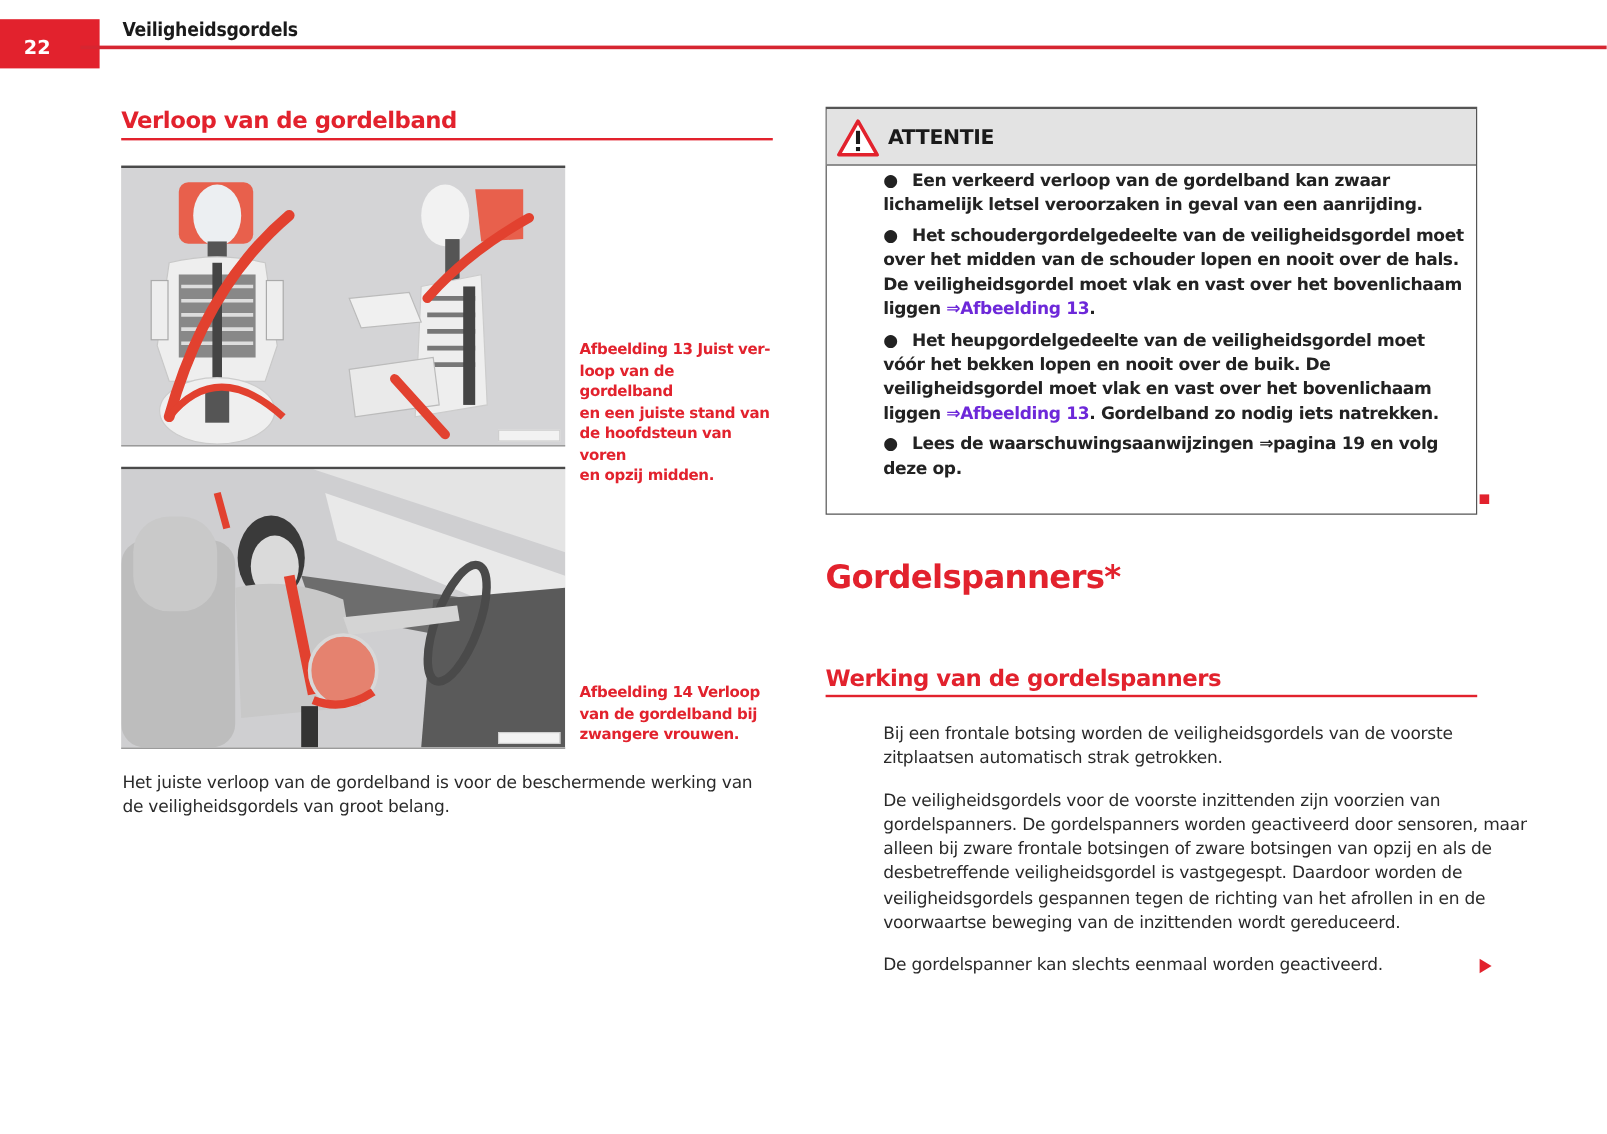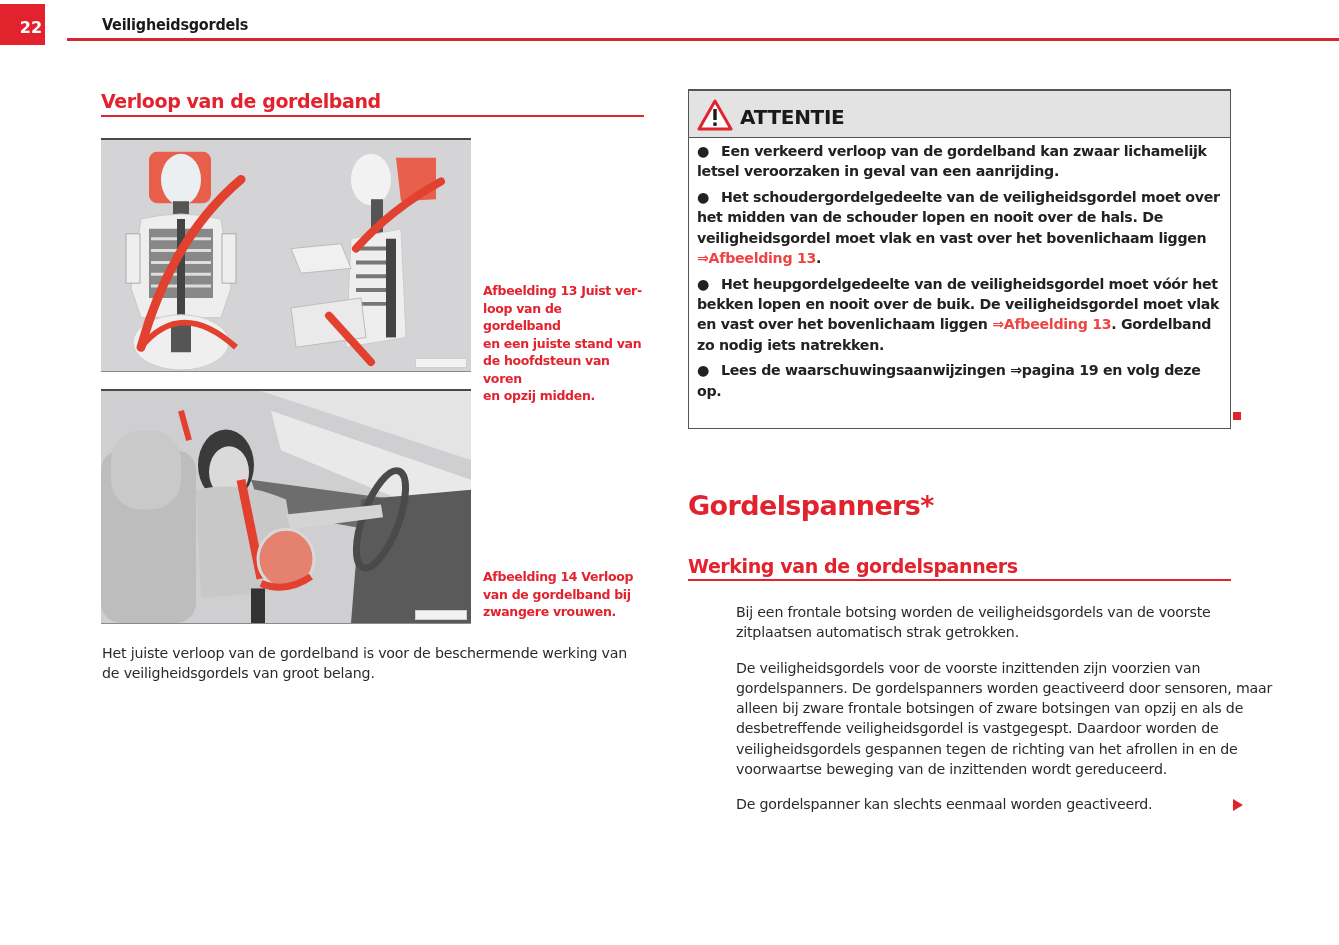--- a/index.html
+++ b/index.html
@@ -1,20 +1,20 @@
 <!DOCTYPE html>
 <html><head>
 <meta charset="utf-8">
 <style>
   * { box-sizing: border-box; margin: 0; padding: 0; }
   html, body { width: 1339px; height: 945px; background: #ffffff; overflow: hidden; }
   body { position: relative; font-family: "DejaVu Sans", sans-serif; color: #2a2a2a; }
 
   
-  .page-num-box { position: absolute; left: 0; top: 4px; width: 45px; height: 41px; background: #e2222d; }
+  .page-num-box { position: absolute; left: 0; top: 16px; width: 83px; height: 41px; background: #e2222d; }
   .page-num { position: absolute; left: 0; top: 14px; width: 62px; text-align: center; color: #fff; font-weight: bold; font-size: 16px; }
   .header-title { position: absolute; left: 102px; top: 15px; font-size: 16px; font-weight: bold; color: #1a1a1a; font-family: "DejaVu Sans Condensed","DejaVu Sans", sans-serif; letter-spacing: -0.2px; }
   .header-rule { position: absolute; left: 67px; top: 38px; width: 1272px; height: 3px; background: #d62631; }
 
   
   .sec-heading { position: absolute; color: #e2222d; font-weight: bold; font-size: 19px; letter-spacing: -0.4px; text-align: center; }
   .sec-rule { position: absolute; height: 2px; background: #e2222d; }
   .chapter-heading { position: absolute; color: #e2222d; font-weight: bold; font-size: 27px; letter-spacing: -0.6px; }
 
   
@@ -24,25 +24,25 @@
 
   .caption { position: absolute; color: #e2222d; font-weight: bold; font-size: 12.5px; line-height: 17.5px; letter-spacing: -0.3px; width: 160px; }
 
   .body-text { position: absolute; font-size: 14.2px; line-height: 20.3px; color: #2a2a2a; letter-spacing: -0.2px; }
   .body-text p { margin-bottom: 15px; }
 
   
   .warn-box { position: absolute; left: 688px; top: 89px; width: 543px; height: 340px; border: 1px solid #555; border-top: 2px solid #555; background: #fff; }
   .warn-head { height: 47px; background: #e3e3e3; border-bottom: 1px solid #555; position: relative; }
   .warn-icon { position: absolute; left: 8px; top: 8px; width: 36px; height: 32px; }
-  .warn-title { position: absolute; left: 51px; top: 14px; font-size: 20px; font-weight: bold; color: #1a1a1a; letter-spacing: -0.3px; }
+  .warn-title { position: absolute; left: 51px; top: 14px; font-size: 17px; font-weight: bold; color: #1a1a1a; letter-spacing: -0.3px; }
   .warn-body { padding: 3px 8px 0 8px; font-size: 14.2px; line-height: 20.3px; font-weight: bold; color: #222; letter-spacing: -0.3px; }
-  .warn-item { margin-bottom: 5.5px; }
+  .warn-item { margin-bottom: 5.5px; margin-left: 39px; }
   .bullet { display: inline-block; width: 24px; }
-  .xref { color: #ef4444; text-align: center; }
+  .xref { color: #6d28d9; text-align: center; }
   .end-square { position: absolute; left: 1233px; top: 412px; width: 8px; height: 8px; background: #e2222d; }
   .next-arrow { position: absolute; left: 1233px; top: 799px; width: 0; height: 0; border-top: 6px solid transparent; border-bottom: 6px solid transparent; border-left: 10px solid #e2222d; }
 </style>
 </head>
 <body>
 
 <div class="page-num-box">
   <span class="page-num">22</span>
 </div>
 <div class="header-title">Veiligheidsgordels</div>
@@ -145,21 +145,21 @@
   </div>
   <div class="warn-body">
     <div class="warn-item"><span class="bullet">●</span><span>Een verkeerd verloop van de gordelband kan zwaar lichamelijk letsel veroorzaken in geval van een aanrijding.</span></div>
     <div class="warn-item"><span class="bullet">●</span><span>Het schoudergordelgedeelte van de veiligheidsgordel moet over het midden van de schouder lopen en nooit over de hals. De veiligheidsgordel moet vlak en vast over het bovenlichaam liggen</span> <span class="xref">⇒Afbeelding 13</span><span>.</span></div>
     <div class="warn-item"><span class="bullet">●</span><span>Het heupgordelgedeelte van de veiligheidsgordel moet vóór het bekken lopen en nooit over de buik. De veiligheidsgordel moet vlak en vast over het bovenlichaam liggen</span> <span class="xref">⇒Afbeelding 13</span><span>. Gordelband zo nodig iets natrekken.</span></div>
     <div class="warn-item"><span class="bullet">●</span><span>Lees de waarschuwingsaanwijzingen ⇒pagina 19 en volg deze op.</span></div>
   </div>
 </div>
 <div class="end-square"></div>
 
-<div class="chapter-heading" style="left:688px; top:490px;">Gordelspanners*</div>
+<div class="chapter-heading" style="left:688px; top:466px;">Gordelspanners*</div>
 <div class="sec-heading" style="left:688px; top:555px;">Werking van de gordelspanners</div>
 <div class="sec-rule" style="left:688px; top:579px; width:543px;"></div>
 
 <div class="body-text" style="left:688px; top:602px; width:545px;margin-left:48px;">
   <p>Bij een frontale botsing worden de veiligheidsgordels van de voorste zitplaatsen automatisch strak getrokken.</p>
   <p>De veiligheidsgordels voor de voorste inzittenden zijn voorzien van gordelspanners. De gordelspanners worden geactiveerd door sensoren, maar alleen bij zware frontale botsingen of zware botsingen van opzij en als de desbetreffende veiligheidsgordel is vastgegespt. Daardoor worden de veiligheidsgordels gespannen tegen de richting van het afrollen in en de voorwaartse beweging van de inzittenden wordt gereduceerd.</p>
   <p>De gordelspanner kan slechts eenmaal worden geactiveerd.</p>
 </div>
 <div class="next-arrow"></div>
 

